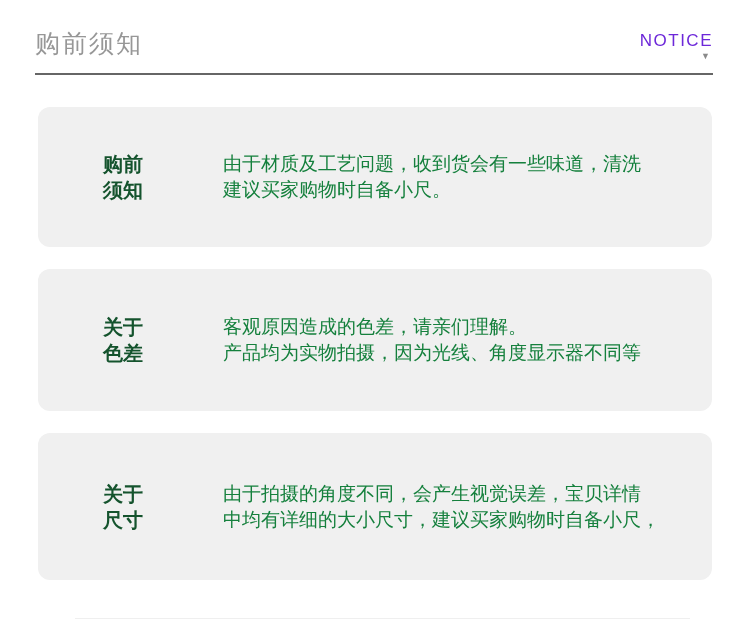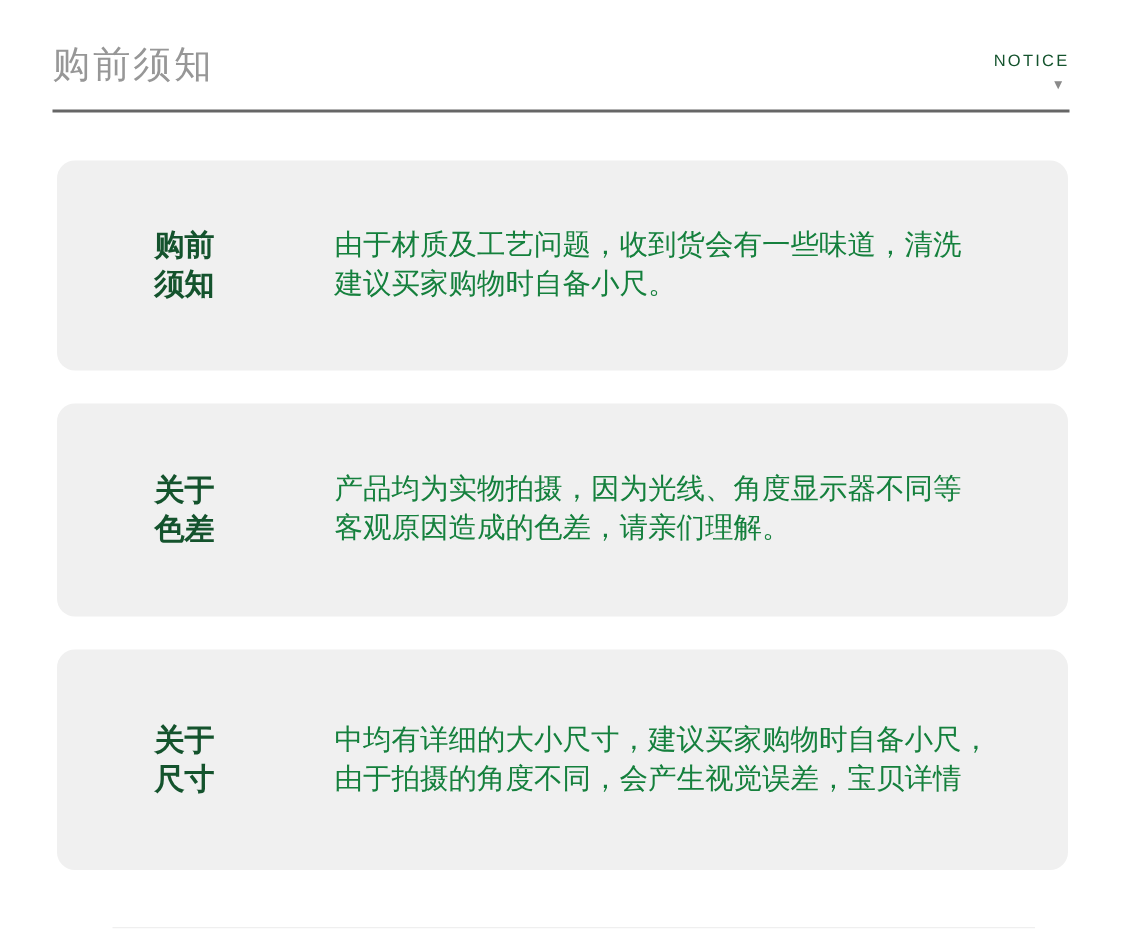--- a/index.html
+++ b/index.html
@@ -28,22 +28,22 @@
     font-size: 25px;
     color: #979797;
     letter-spacing: 2px;
     line-height: 27px;
   }
   .notice-block {
     text-align: right;
     margin-top: 4px;
   }
   .notice-label {
-    font-size: 11px;
-    color: #14532d;
+    font-size: 17px;
+    color: #6d28d9;
     letter-spacing: 1.5px;
     line-height: 14px;
   }
   .notice-caret {
     font-size: 9px;
     color: #8a8a8a;
     line-height: 10px;
     margin-top: 3px;
     padding-right: 3px;
   }
@@ -114,33 +114,33 @@
         <div>建议买家购物时自备小尺。</div>
       </div>
     </div>
 
     <div class="card card-2">
       <div class="card-label">
         <div>关于</div>
         <div>色差</div>
       </div>
       <div class="card-text">
+        <div>客观原因造成的色差，请亲们理解。</div>
         <div>产品均为实物拍摄，因为光线、角度显示器不同等</div>
-        <div>客观原因造成的色差，请亲们理解。</div>
       </div>
     </div>
 
     <div class="card card-3">
       <div class="card-label">
         <div>关于</div>
         <div>尺寸</div>
       </div>
       <div class="card-text">
+        <div>由于拍摄的角度不同，会产生视觉误差，宝贝详情</div>
         <div>中均有详细的大小尺寸，建议买家购物时自备小尺，</div>
-        <div>由于拍摄的角度不同，会产生视觉误差，宝贝详情</div>
       </div>
     </div>
 
   </div>
 
   <div class="bottom-line"></div>
 
 </div>
 
 </body></html>

